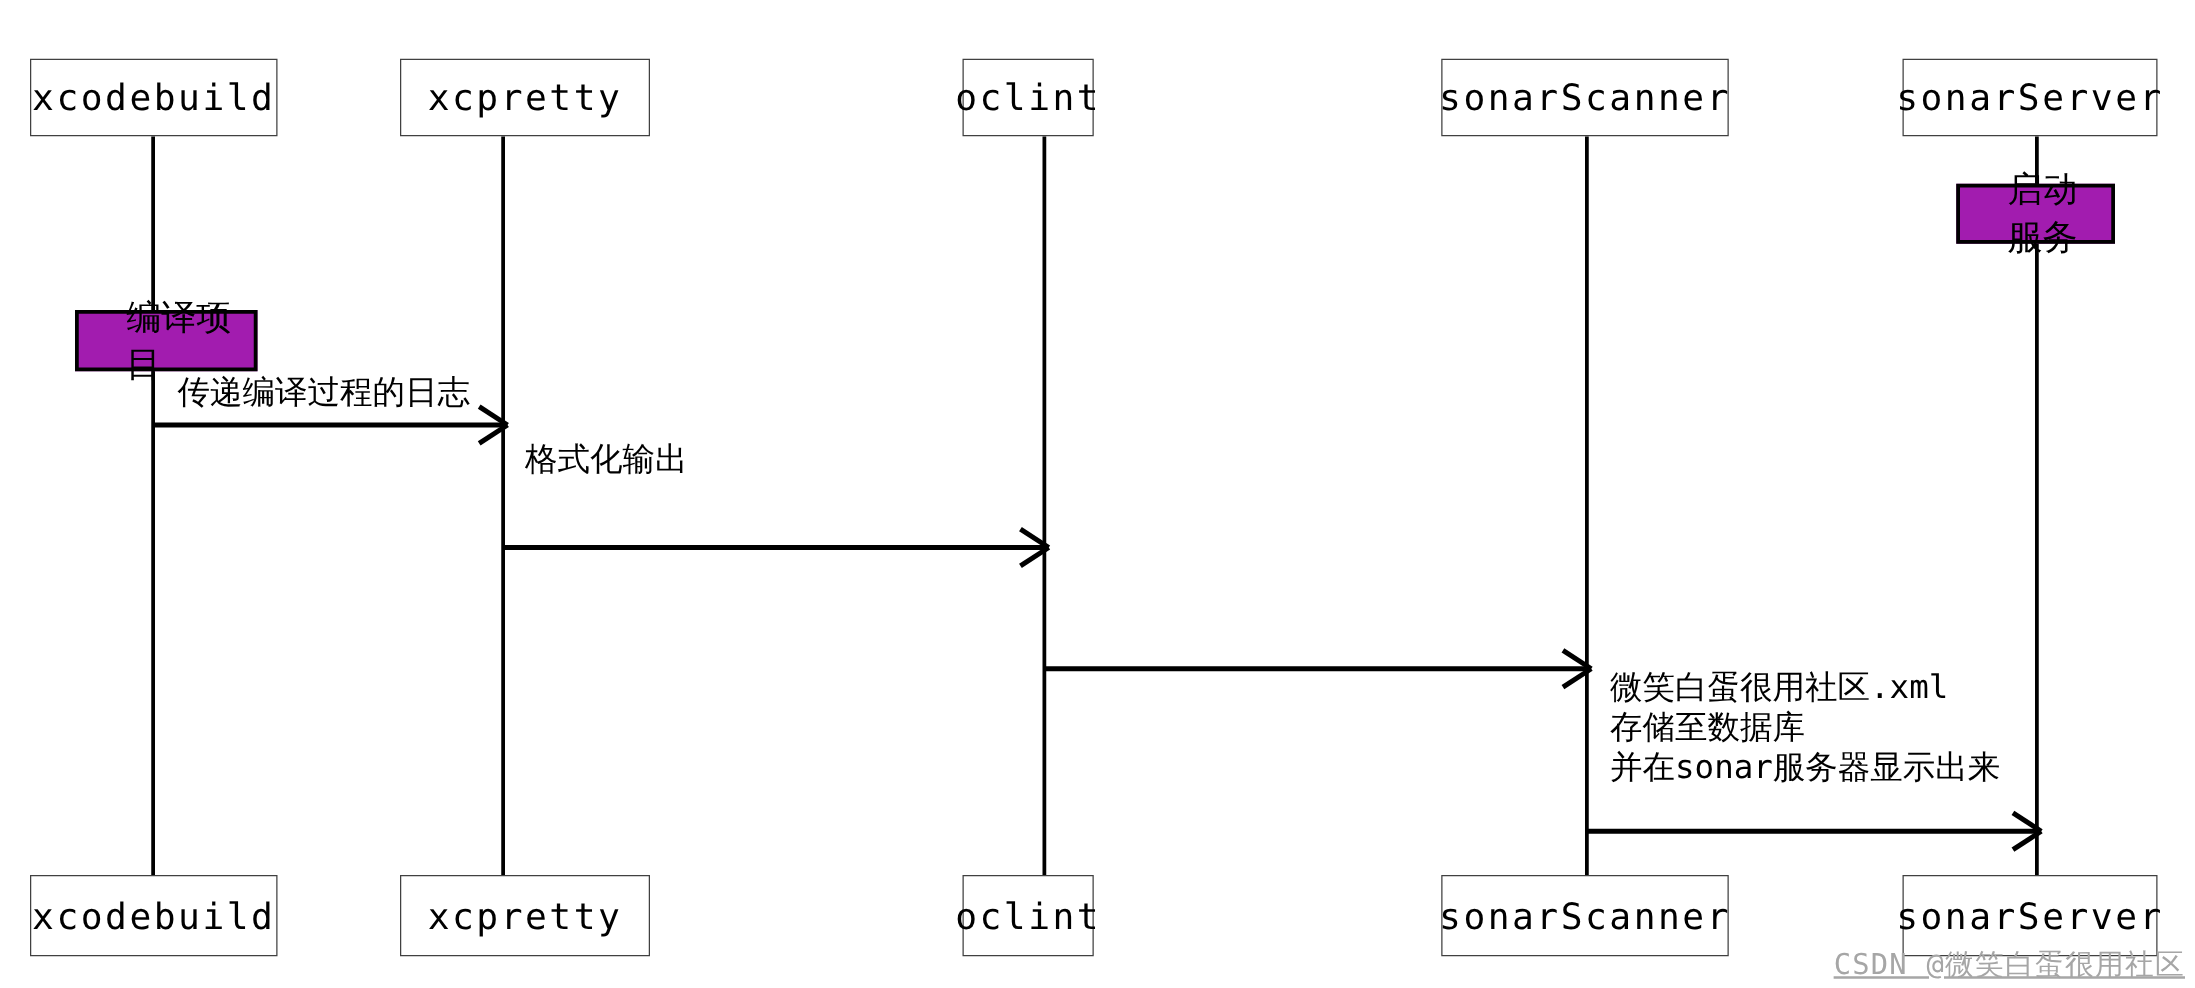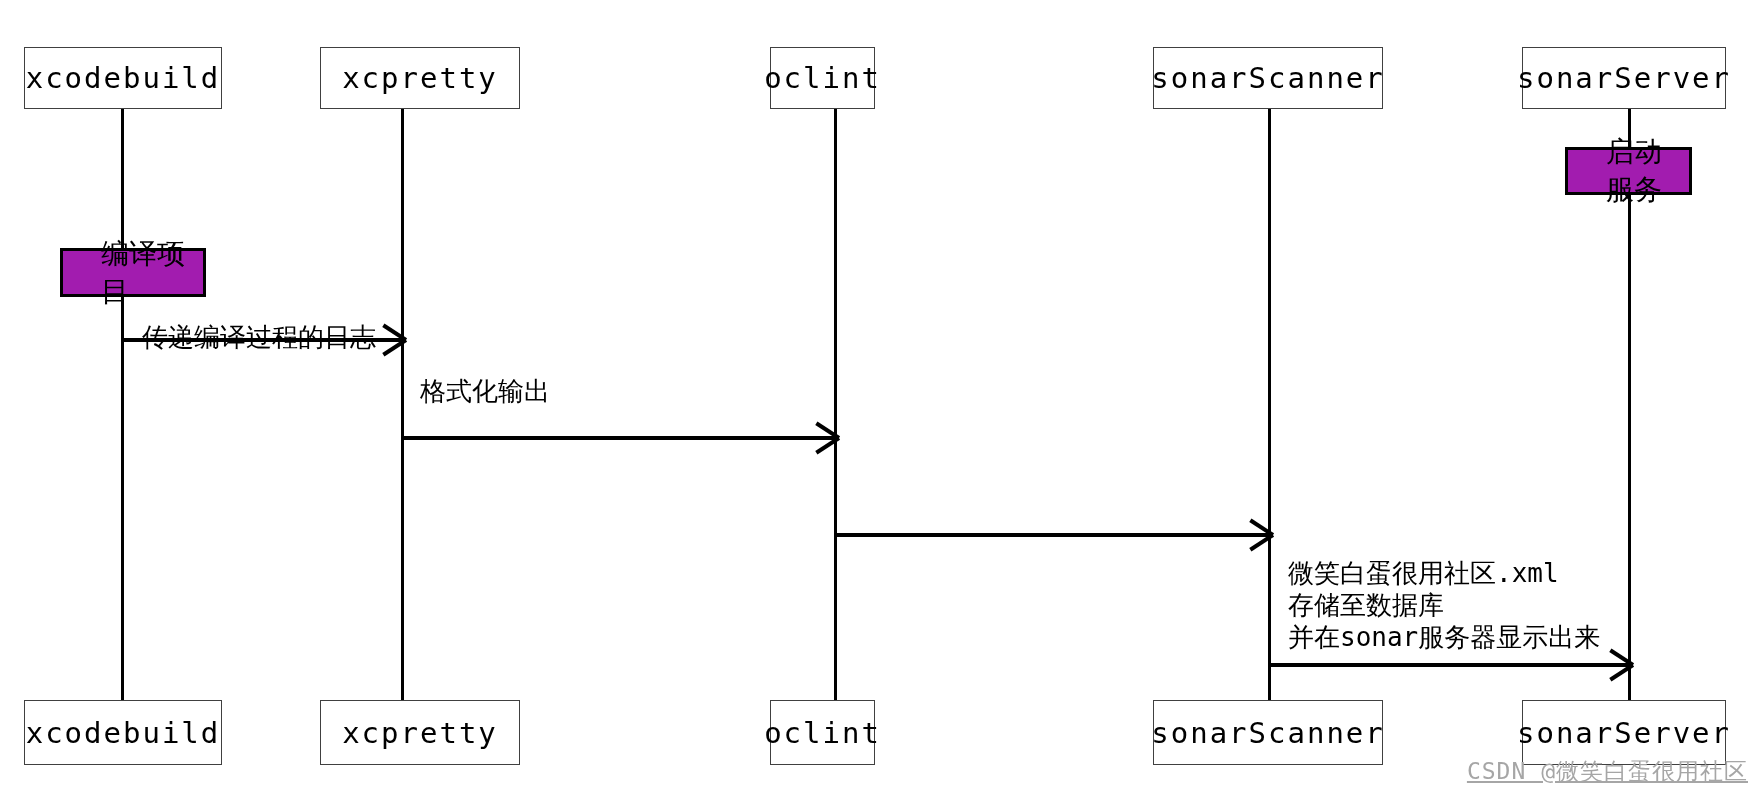--- a/index.html
+++ b/index.html
@@ -53,21 +53,21 @@
     transform-origin:right center;
   }
   .arrow::before{transform:rotate(33deg);}
   .arrow::after{transform:rotate(-33deg);}
   .a0{left:123px;top:338px;width:282px;}
   .a1{left:403px;top:436px;width:435px;}
   .a2{left:836px;top:533px;width:436px;}
   .a3{left:1270px;top:663px;width:362px;}
 
   
-  .msg{position:absolute;color:#000;font-size:26px;line-height:32px;white-space:nowrap;z-index:2;margin-top:23px;}
+  .msg{position:absolute;color:#000;font-size:26px;line-height:32px;white-space:nowrap;z-index:2;}
   .m0{left:142px;top:298px;}
   .m1{left:420px;top:352px;}
   .m2{left:856px;top:450px;}
   .m3{left:1288px;top:534px;}
 
   
   .watermark{
     position:absolute;right:8px;top:756px;
     color:#a6a6a6;font-size:23px;letter-spacing:1px;
     z-index:5;white-space:nowrap;text-decoration:underline;

